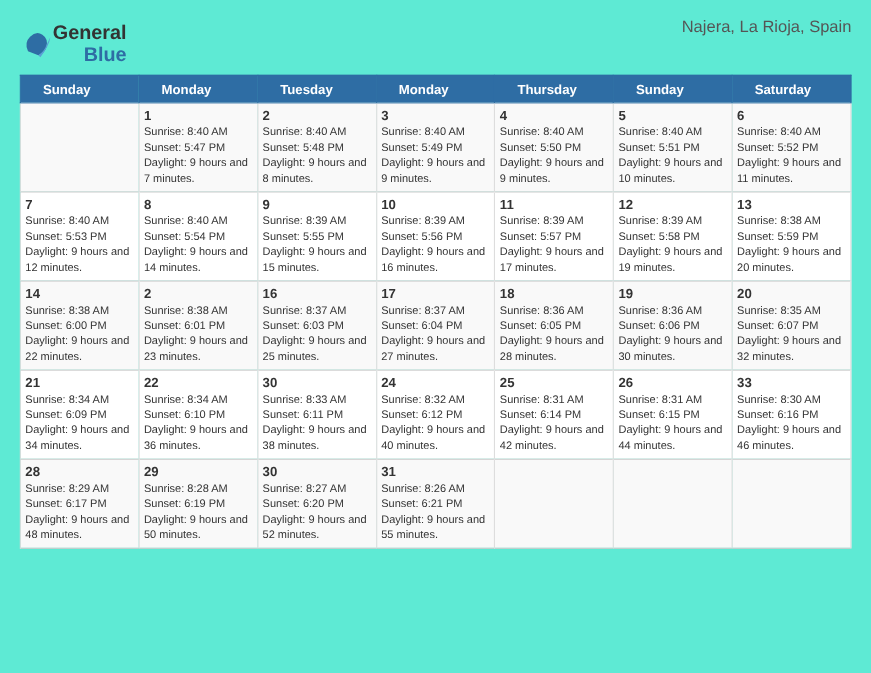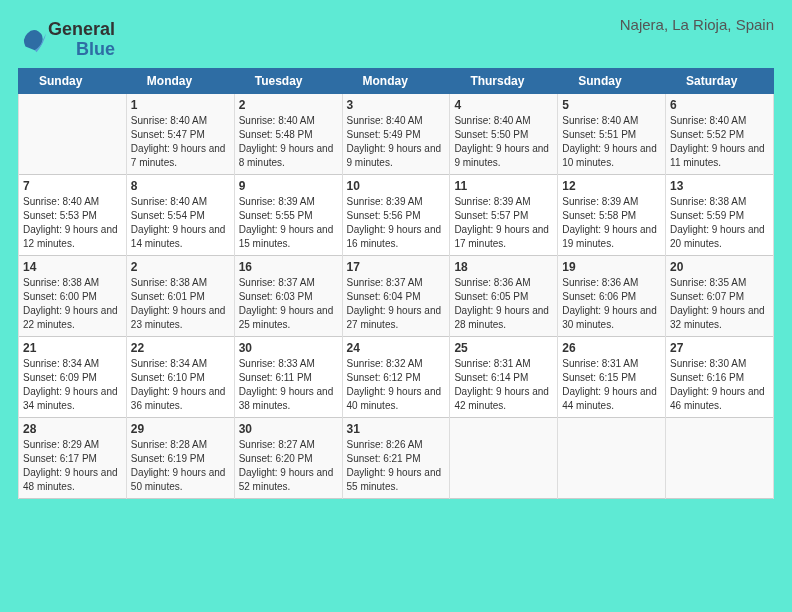--- a/index.html
+++ b/index.html
@@ -246,21 +246,21 @@
           </td>
           <td>
             <span class="day-number">25</span>
             <div class="cell-content">Sunrise: 8:31 AM<br>Sunset: 6:14 PM<br>Daylight: 9 hours and 42 minutes.</div>
           </td>
           <td>
             <span class="day-number">26</span>
             <div class="cell-content">Sunrise: 8:31 AM<br>Sunset: 6:15 PM<br>Daylight: 9 hours and 44 minutes.</div>
           </td>
           <td>
-            <span class="day-number">27</span>
+            <span class="day-number">33</span>
             <div class="cell-content">Sunrise: 8:30 AM<br>Sunset: 6:16 PM<br>Daylight: 9 hours and 46 minutes.</div>
           </td>
         </tr>
         <tr>
           <td>
             <span class="day-number">28</span>
             <div class="cell-content">Sunrise: 8:29 AM<br>Sunset: 6:17 PM<br>Daylight: 9 hours and 48 minutes.</div>
           </td>
           <td>
             <span class="day-number">29</span>

